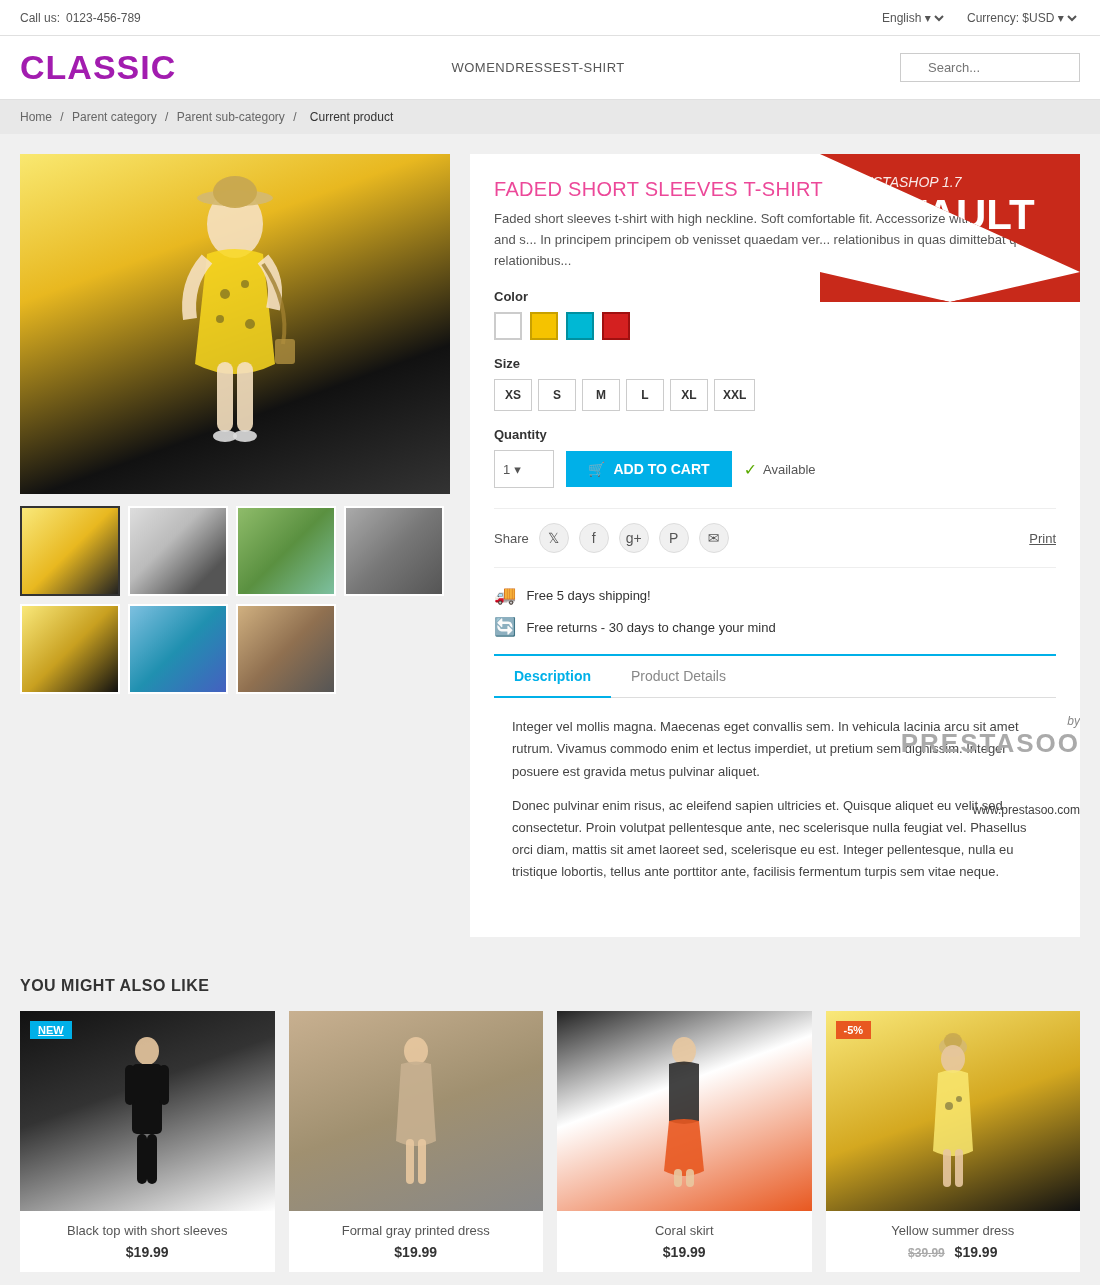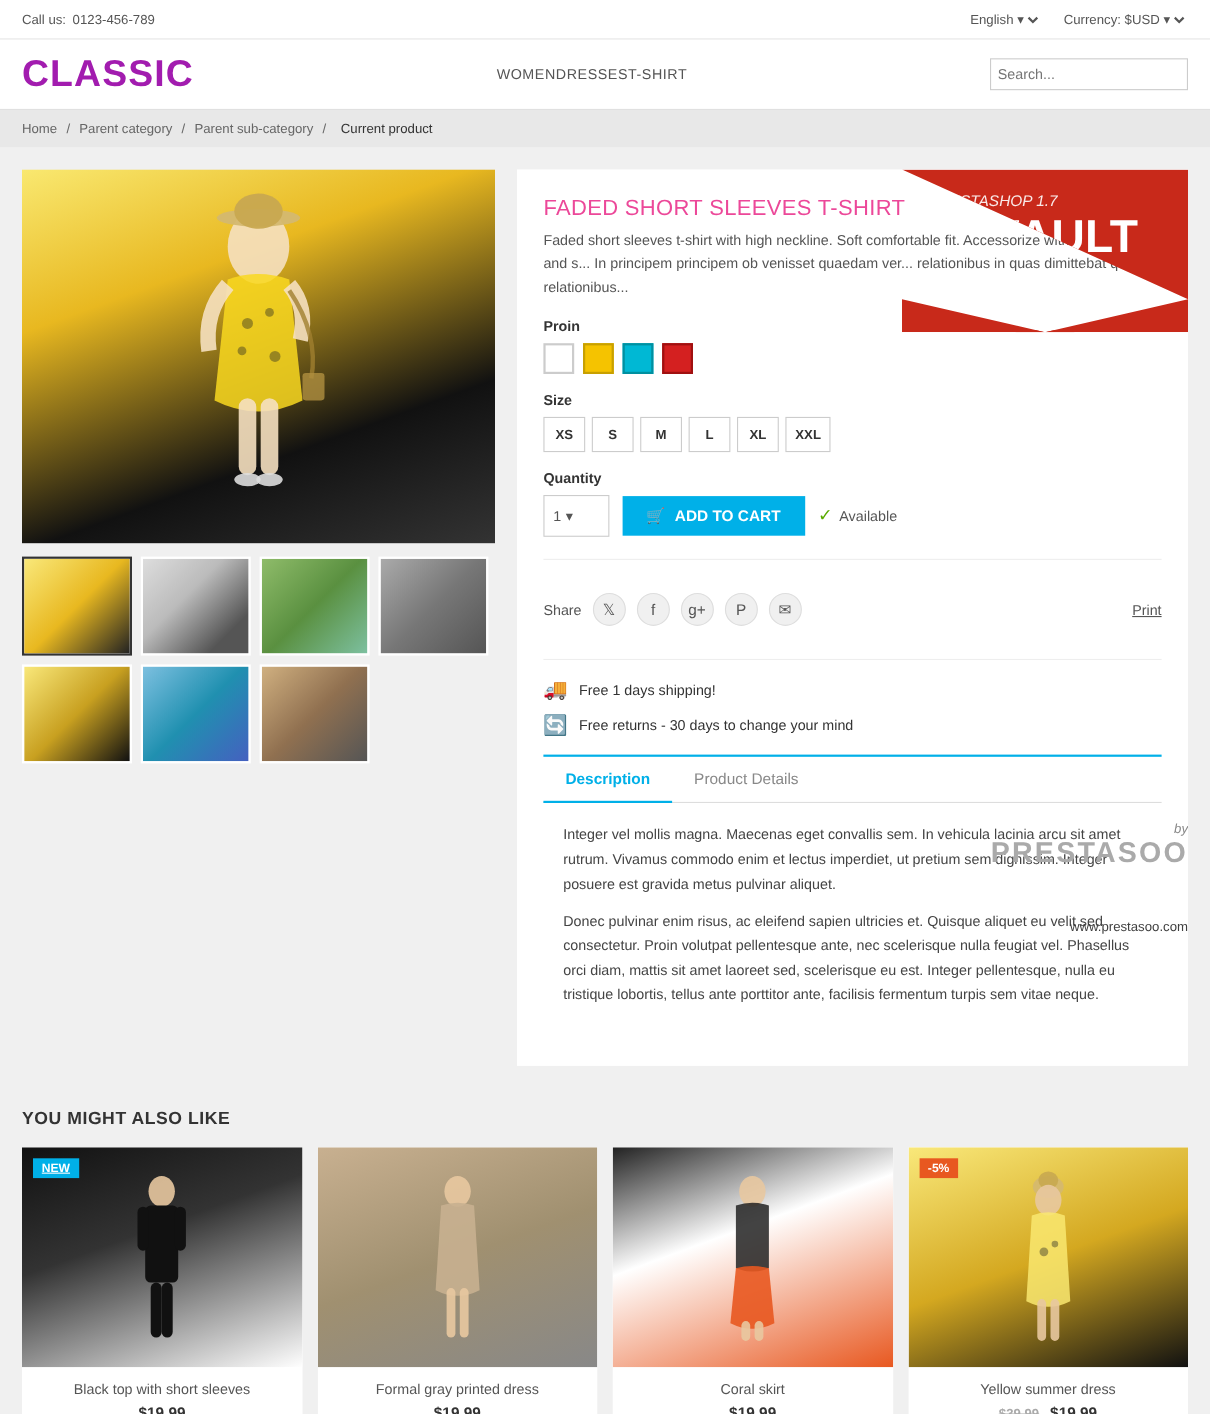--- a/index.html
+++ b/index.html
@@ -39,21 +39,21 @@
     .nav { display: flex; align-items: center; }
     .nav a {
       text-decoration: none;
       color: #555;
       font-size: 13px;
       font-weight: 500;
       letter-spacing: 0.5px;
     }
     .search-box {
       border: 1px solid #ccc;
-      padding: 6px 6px;
+      padding: 6px 27px;
       font-size: 13px;
       width: 180px;
       color: #aaa;
     }
 
     
     .breadcrumb {
       background: #e8e8e8;
       padding: 10px 20px;
       font-size: 12px;
@@ -196,21 +196,21 @@
       font-size: 13px;
       color: #555;
     }
     .avail-check { color: #5aaa00; font-size: 16px; }
 
     
     .share-row {
       display: flex;
       align-items: center;
       gap: 10px;
-      padding: 30px 0;
+      padding: 14px 0;
       border-top: 1px solid #eee;
       border-bottom: 1px solid #eee;
       margin-bottom: 16px;
       text-align: center;
     }
     .share-label { font-size: 13px; color: #555; }
     .share-icon {
       width: 30px; height: 30px;
       border-radius: 50%;
       display: flex; align-items: center; justify-content: center;
@@ -430,21 +430,21 @@
         <div class="small-text">PRESTASHOP 1.7</div>
         <div class="big-text">DEFAULT</div>
         <div class="medium-text">TEMPLATE</div>
 
         <div style="position:absolute; bottom:-18px; left:50%; transform:translateX(-50%); width:0; height:0; border-left:30px solid transparent; border-right:30px solid transparent; border-top:20px solid #c8291a;"></div>
       </div>
 
       <h1 class="product-title">FADED SHORT SLEEVES T-SHIRT</h1>
       <p class="product-desc">Faded short sleeves t-shirt with high neckline. Soft comfortable fit. Accessorize with a straw hat and s... In principem principem ob venisset quaedam ver... relationibus in quas dimittebat quas relationibus...</p>
 
-      <div class="option-label">Proin</div>
+      <div class="option-label">Color</div>
       <div class="color-options">
         <div class="color-swatch white"></div>
         <div class="color-swatch yellow"></div>
         <div class="color-swatch cyan"></div>
         <div class="color-swatch red"></div>
       </div>
 
       <div class="option-label">Size</div>
       <div class="size-options">
         <button class="size-btn">XS</button>
@@ -477,21 +477,21 @@
         <div class="share-icon">f</div>
         <div class="share-icon">g+</div>
         <div class="share-icon">P</div>
         <div class="share-icon">✉</div>
         <span class="print-link">Print</span>
       </div>
 
       <div class="benefits">
         <div class="benefit-row">
           <span class="benefit-icon">🚚</span>
-          <span>Free 1 days shipping!</span>
+          <span>Free 5 days shipping!</span>
         </div>
         <div class="benefit-row">
           <span class="benefit-icon">🔄</span>
           <span>Free returns - 30 days to change your mind</span>
         </div>
       </div>
 
       <div class="tabs">
         <div class="tab-headers">
           <div class="tab-header active">Description</div>

